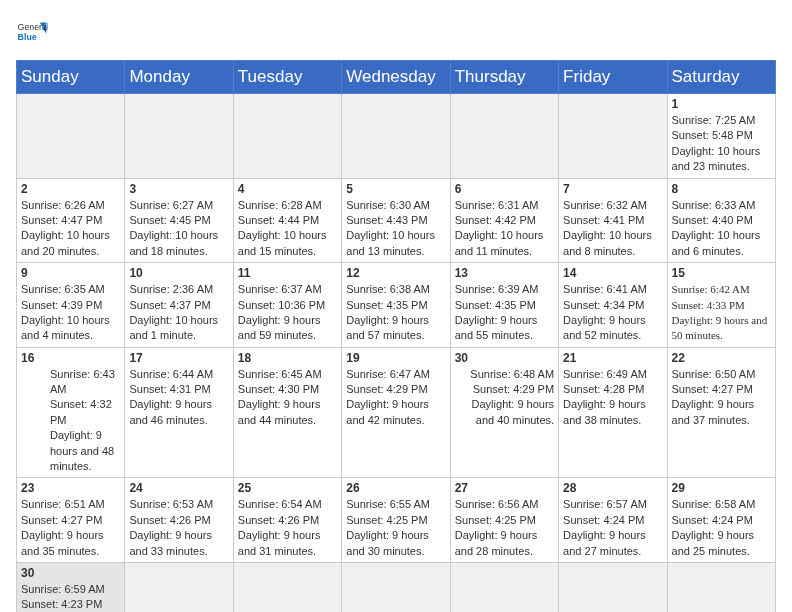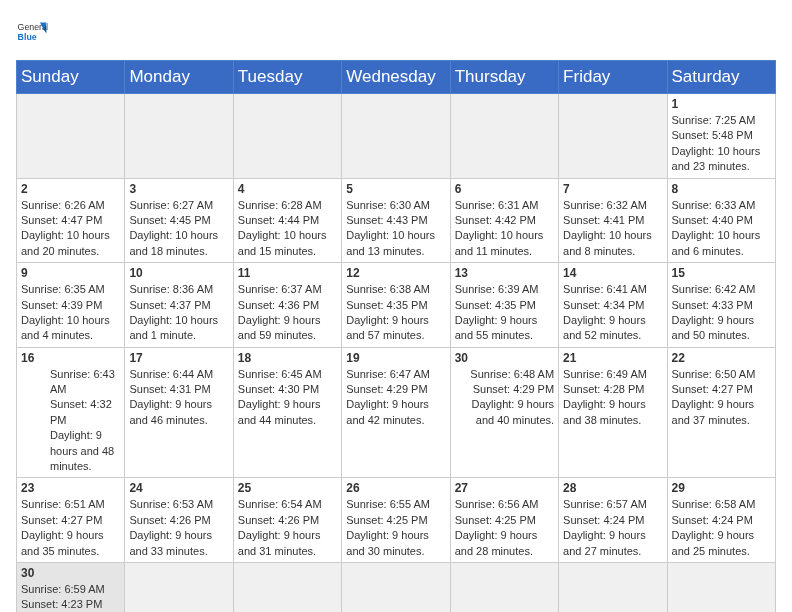--- a/index.html
+++ b/index.html
@@ -173,28 +173,28 @@
       </tr>
       <tr>
         <td>
           <span class="day-num">9</span>
           <div class="day-info" style="white-space: pre-line;">Sunrise: 6:35 AM
 Sunset: 4:39 PM
 Daylight: 10 hours and 4 minutes.</div>
         </td>
         <td>
           <span class="day-num">10</span>
-          <div class="day-info" style="white-space: pre-line;">Sunrise: 8:36 AM
+          <div class="day-info" style="white-space: pre-line;">Sunrise: 2:36 AM
 Sunset: 4:37 PM
 Daylight: 10 hours and 1 minute.</div>
         </td>
         <td>
           <span class="day-num">11</span>
           <div class="day-info" style="white-space: pre-line;">Sunrise: 6:37 AM
-Sunset: 4:36 PM
+Sunset: 10:36 PM
 Daylight: 9 hours and 59 minutes.</div>
         </td>
         <td>
           <span class="day-num">12</span>
           <div class="day-info" style="white-space: pre-line;">Sunrise: 6:38 AM
 Sunset: 4:35 PM
 Daylight: 9 hours and 57 minutes.</div>
         </td>
         <td>
           <span class="day-num">13</span>
@@ -203,21 +203,21 @@
 Daylight: 9 hours and 55 minutes.</div>
         </td>
         <td>
           <span class="day-num">14</span>
           <div class="day-info" style="white-space: pre-line;">Sunrise: 6:41 AM
 Sunset: 4:34 PM
 Daylight: 9 hours and 52 minutes.</div>
         </td>
         <td>
           <span class="day-num">15</span>
-          <div class="day-info" style="white-space: pre-line;">Sunrise: 6:42 AM
+          <div class="day-info" style="white-space: pre-line; font-family: Liberation Serif, serif;">Sunrise: 6:42 AM
 Sunset: 4:33 PM
 Daylight: 9 hours and 50 minutes.</div>
         </td>
       </tr>
       <tr>
         <td>
           <span class="day-num">16</span>
           <div class="day-info" style="white-space: pre-line; margin-left: 29px;">Sunrise: 6:43 AM
 Sunset: 4:32 PM
 Daylight: 9 hours and 48 minutes.</div>

